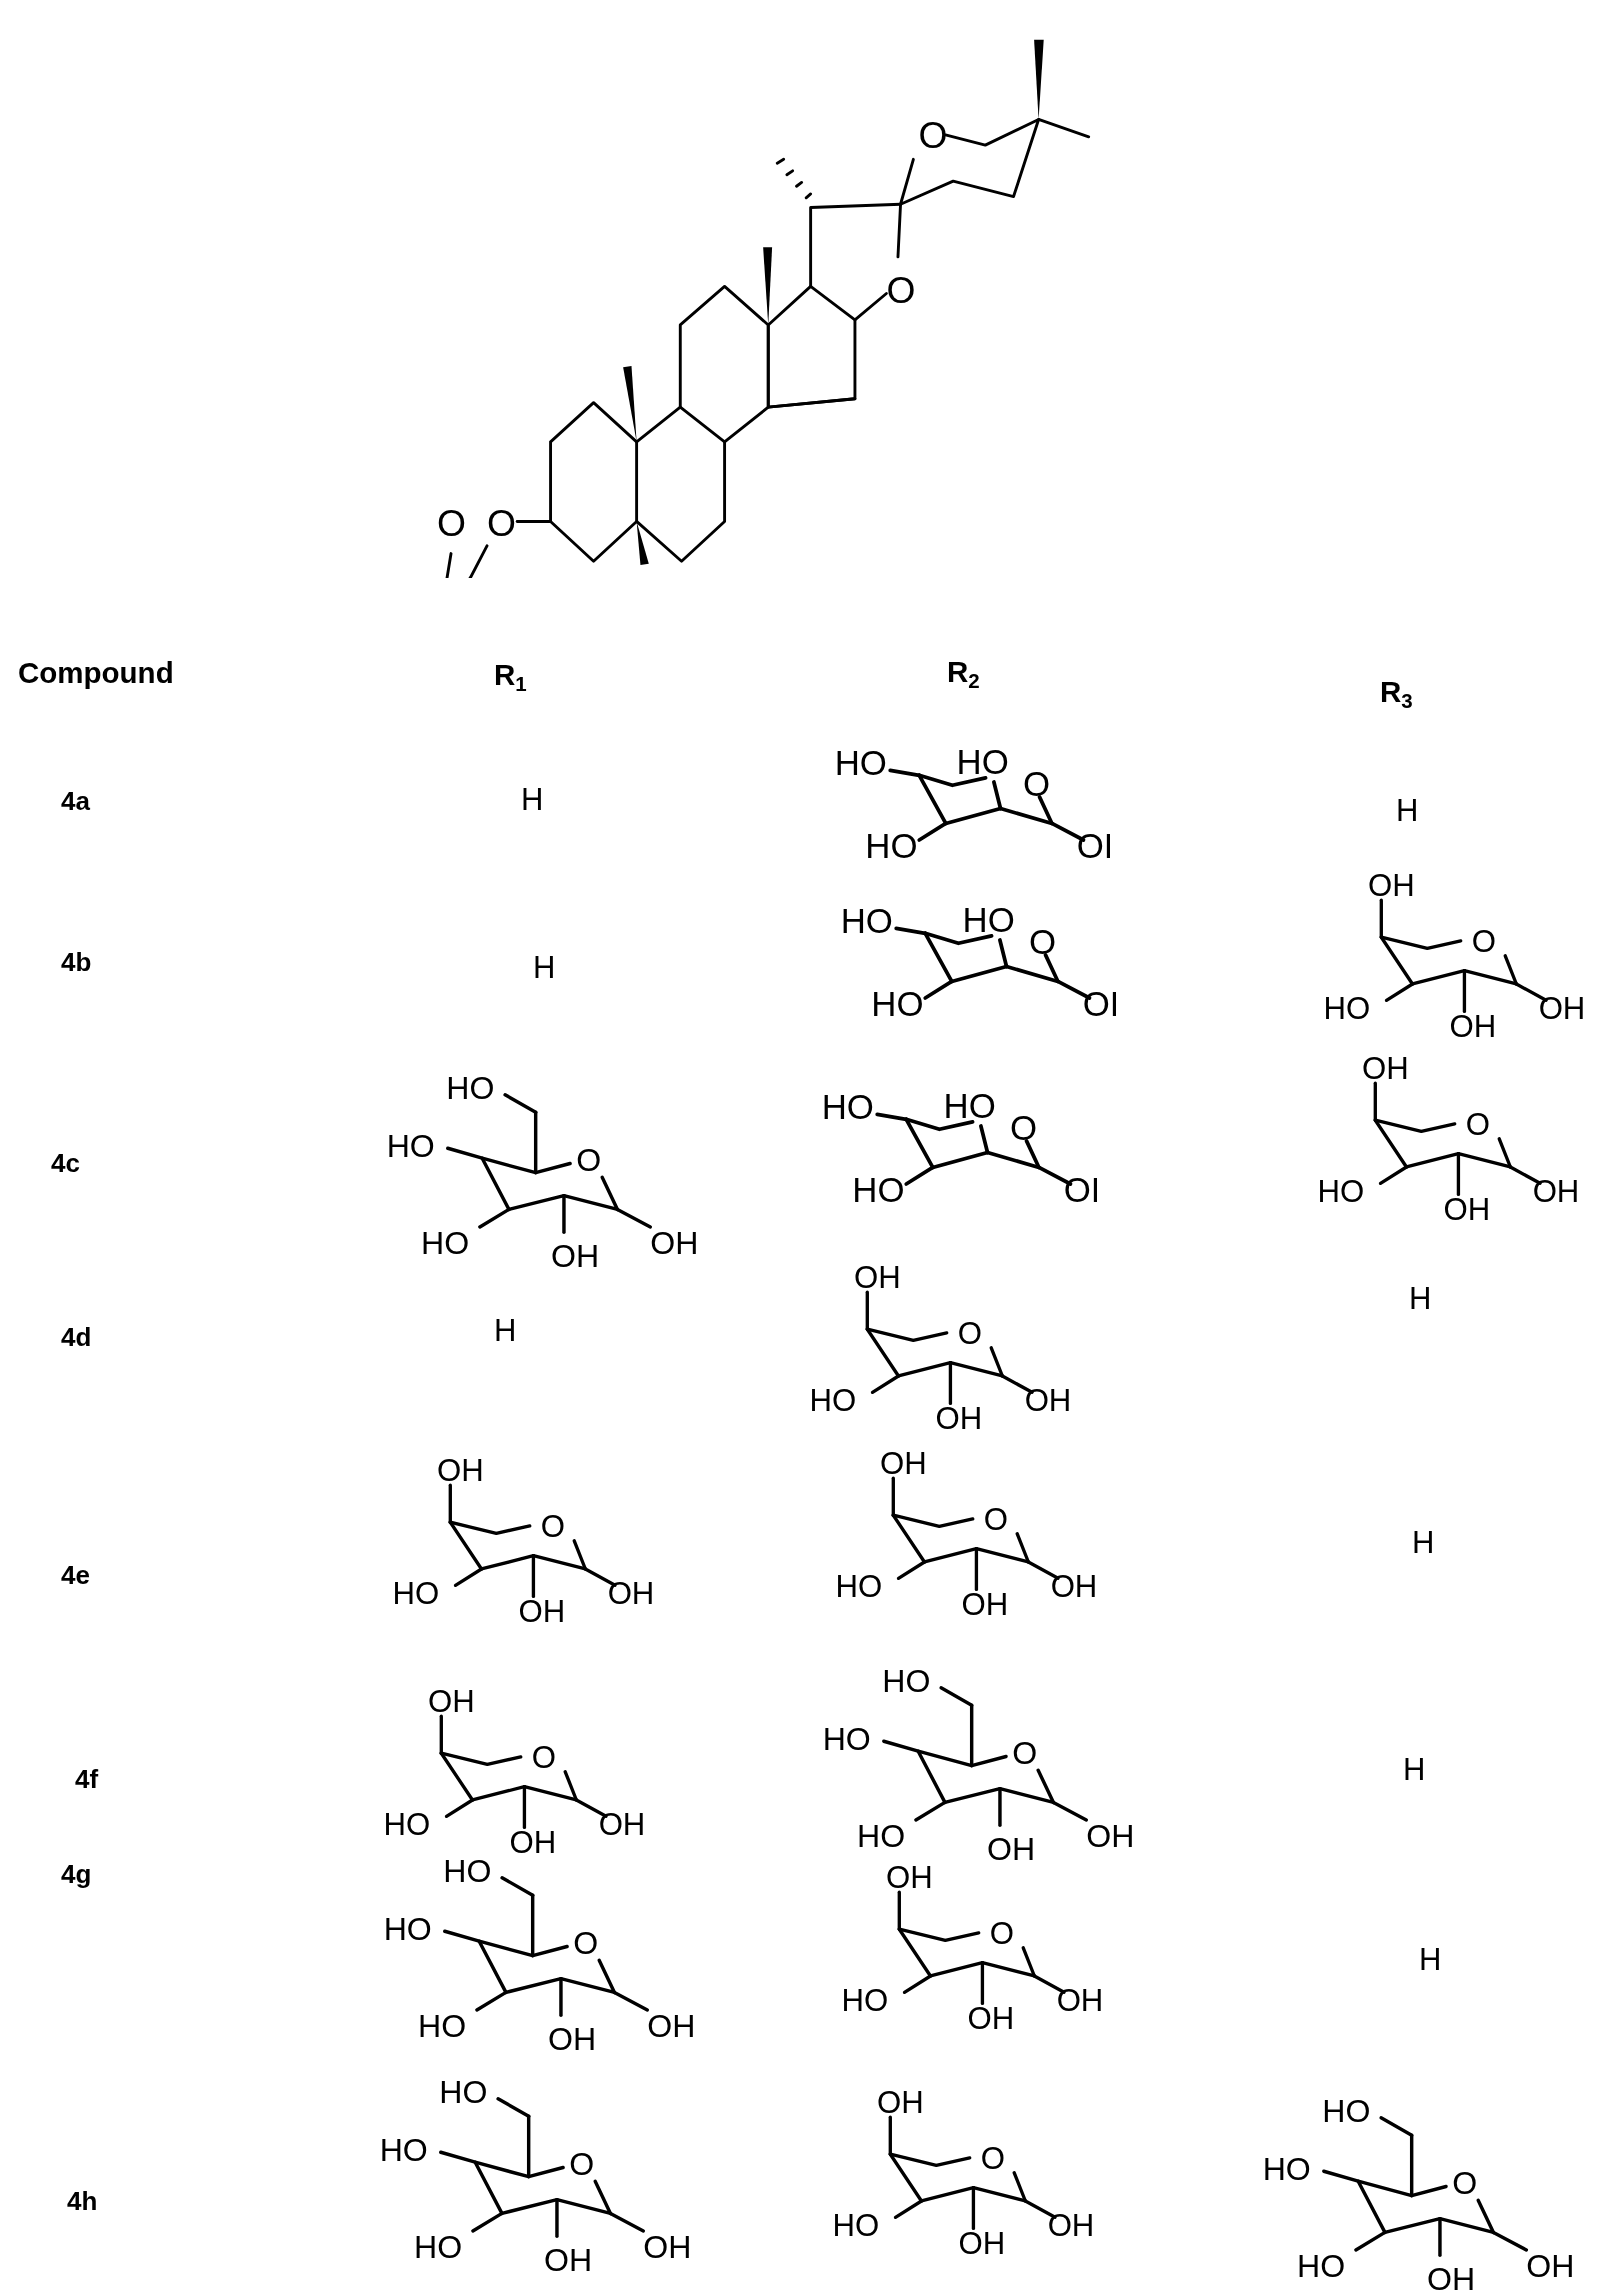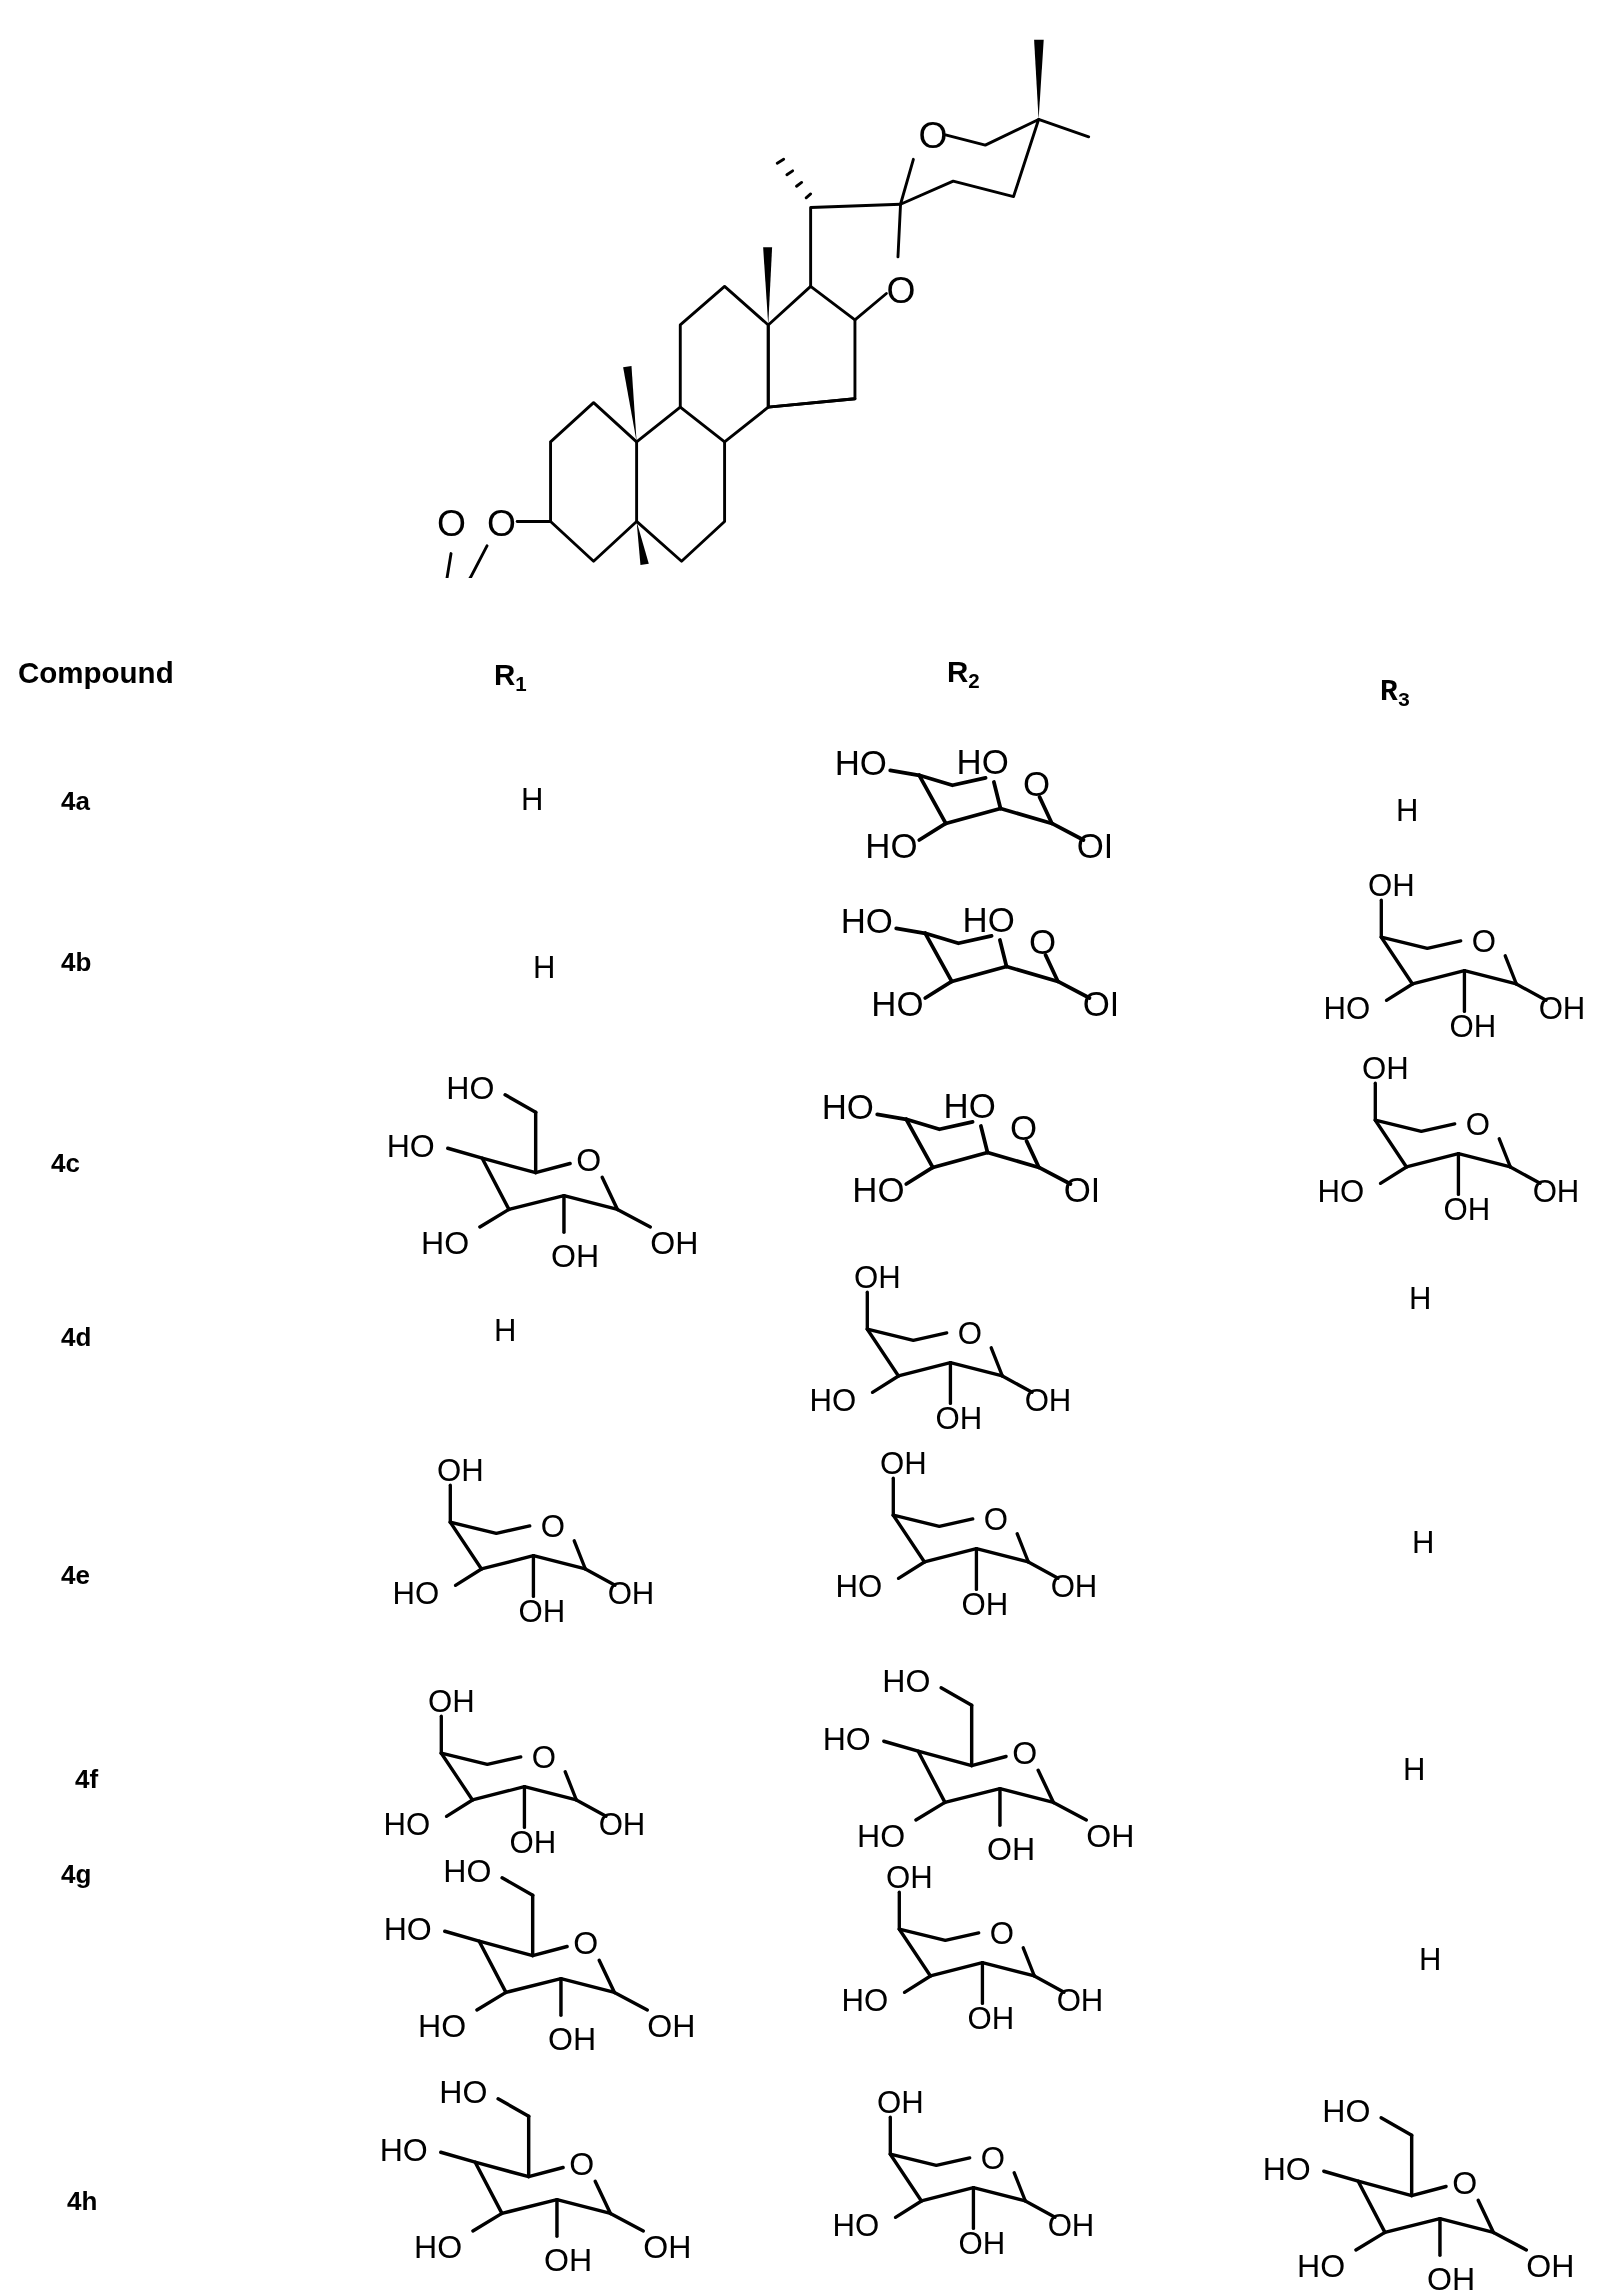--- a/index.html
+++ b/index.html
@@ -218,21 +218,21 @@
         <text x="255" y="300">OH</text>
         <text x="385" y="283">OH</text>
       </g>
     </g>
   </defs>
 </svg>
 
 <div class="abs hdr" style="left:18px; top:656px;">Compound</div>
 <div class="abs hdr" style="left:494px; top:658px;text-align:right;"><span>R</span><sub>1</sub></div>
 <div class="abs hdr" style="left:947px; top:655px;"><span>R</span><sub>2</sub></div>
-<div class="abs hdr" style="left:1380px; top:675px;font-family:Liberation Mono, monospace;"><span>R</span><sub>3</sub></div>
+<div class="abs hdr" style="left:1380px; top:675px;"><span>R</span><sub>3</sub></div>
 
 <div class="abs cid" style="left:61px; top:786px;">4a</div>
 <div class="abs hsub" style="left:521px; top:782px;">H</div>
 <svg class="abs" style="left:828px; top:741px;" width="282" height="135" viewBox="-50 0 340 160">
     <use href="#sugar-dh"></use>
   </svg>
 <div class="abs hsub" style="left:1396px; top:793px;">H</div>
 
 <div class="abs cid" style="left:61px; top:947px;">4b</div>
 <div class="abs hsub" style="left:533px; top:950px;">H</div>

